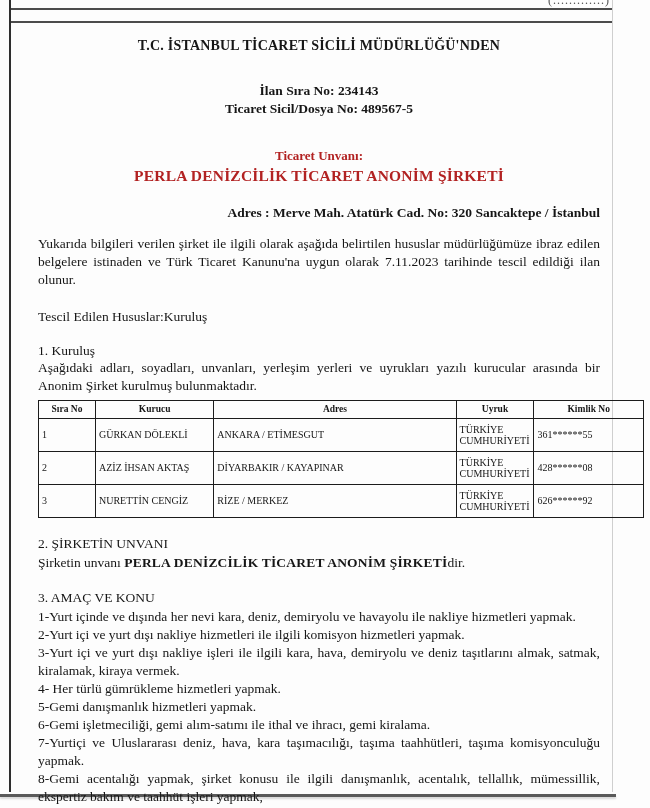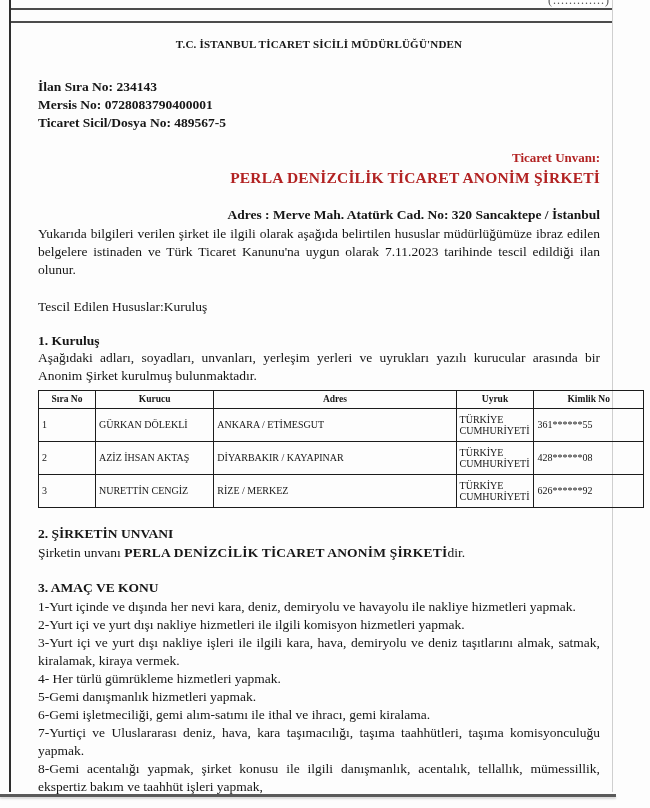--- a/index.html
+++ b/index.html
@@ -16,31 +16,31 @@
   .right-rule{position:absolute;left:612px;top:0;width:1px;height:792px;background:#cfcfcf;}
   .top-rule-1{position:absolute;left:11px;top:8px;width:601px;height:2px;background:#4c4c4c;}
   .top-rule-2{position:absolute;left:11px;top:21px;width:601px;height:2px;background:#4c4c4c;}
   .bottom-rule{position:absolute;left:0;top:794px;width:616px;height:3px;background:#5a5a5a;box-shadow:0 2px 2px rgba(0,0,0,.15);}
   .frag{
     position:absolute;top:-7px;right:40px;height:14px;overflow:hidden;
     font-size:12px;color:#555;letter-spacing:1px;
   }
   
   .content{position:absolute;left:38px;top:26px;width:562px;}
-  .doc-title{text-align:center;font-weight:bold;font-size:11px;margin-top:12px;letter-spacing:.2px;}
-  .info-block{margin-top:28px;font-weight:bold;font-size:13.5px;line-height:18px;}
-  .unvan-block{margin-top:18px;text-align:right;font-weight:bold;}
+  .doc-title{text-align:center;font-weight:bold;font-size:14px;margin-top:12px;letter-spacing:.2px;}
+  .info-block{margin-top:28px;font-weight:bold;font-size:13.5px;line-height:18px;text-align:center;}
+  .unvan-block{margin-top:30px;text-align:center;font-weight:bold;}
   .unvan-label{font-size:13px;}
   .unvan-company{font-size:15.5px;margin-top:3px;letter-spacing:.2px;}
   .adres-line{margin-top:20px;font-weight:bold;font-size:13.5px;text-align:right;}
   .para{font-size:13.5px;line-height:18px;text-align:justify;}
-  .intro{margin-top:2px;}
+  .intro{margin-top:14px;}
   .tescil-line{margin-top:20px;font-size:13.5px;}
   .tescil-line b{font-weight:normal;}
-  .sec-head{margin-top:18px;font-weight:bold;font-size:13.5px;}
+  .sec-head{margin-top:18px;font-weight:normal;font-size:13.5px;}
   .founders{width:606px;border-collapse:collapse;margin-top:5px;table-layout:fixed;}
   .founders th,.founders td{
     border:1.6px solid #1c1c1c;
     font-size:10px;line-height:11.5px;
     padding:1px 3px;vertical-align:middle;overflow:hidden;
   }
   .founders th{font-weight:bold;text-align:center;height:15px;font-size:9.5px;}
   .founders td{height:30px;text-align:left;}
   .col-sira{width:52px;}
   .col-kurucu{width:108px;}
@@ -63,21 +63,20 @@
   <div class="top-rule-2"></div>
   <div class="bottom-rule"></div>
   <div class="frag">(.............)</div>
 
   <div class="content">
 
     <div class="doc-title">T.C. İSTANBUL TİCARET SİCİLİ MÜDÜRLÜĞÜ'NDEN</div>
 
     <div class="info-block">
       <div>İlan Sıra No: 234143</div>
-      <div>Mersis No: 0728083790400001</div>
       <div>Ticaret Sicil/Dosya No: 489567-5</div>
     </div>
 
     <div class="unvan-block" style="color:#b22222;">
       <div class="unvan-label">Ticaret Unvanı:</div>
       <div class="unvan-company">PERLA DENİZCİLİK TİCARET ANONİM ŞİRKETİ</div>
     </div>
 
     <div class="adres-line">Adres : Merve Mah. Atatürk Cad. No: 320 Sancaktepe / İstanbul</div>
 

